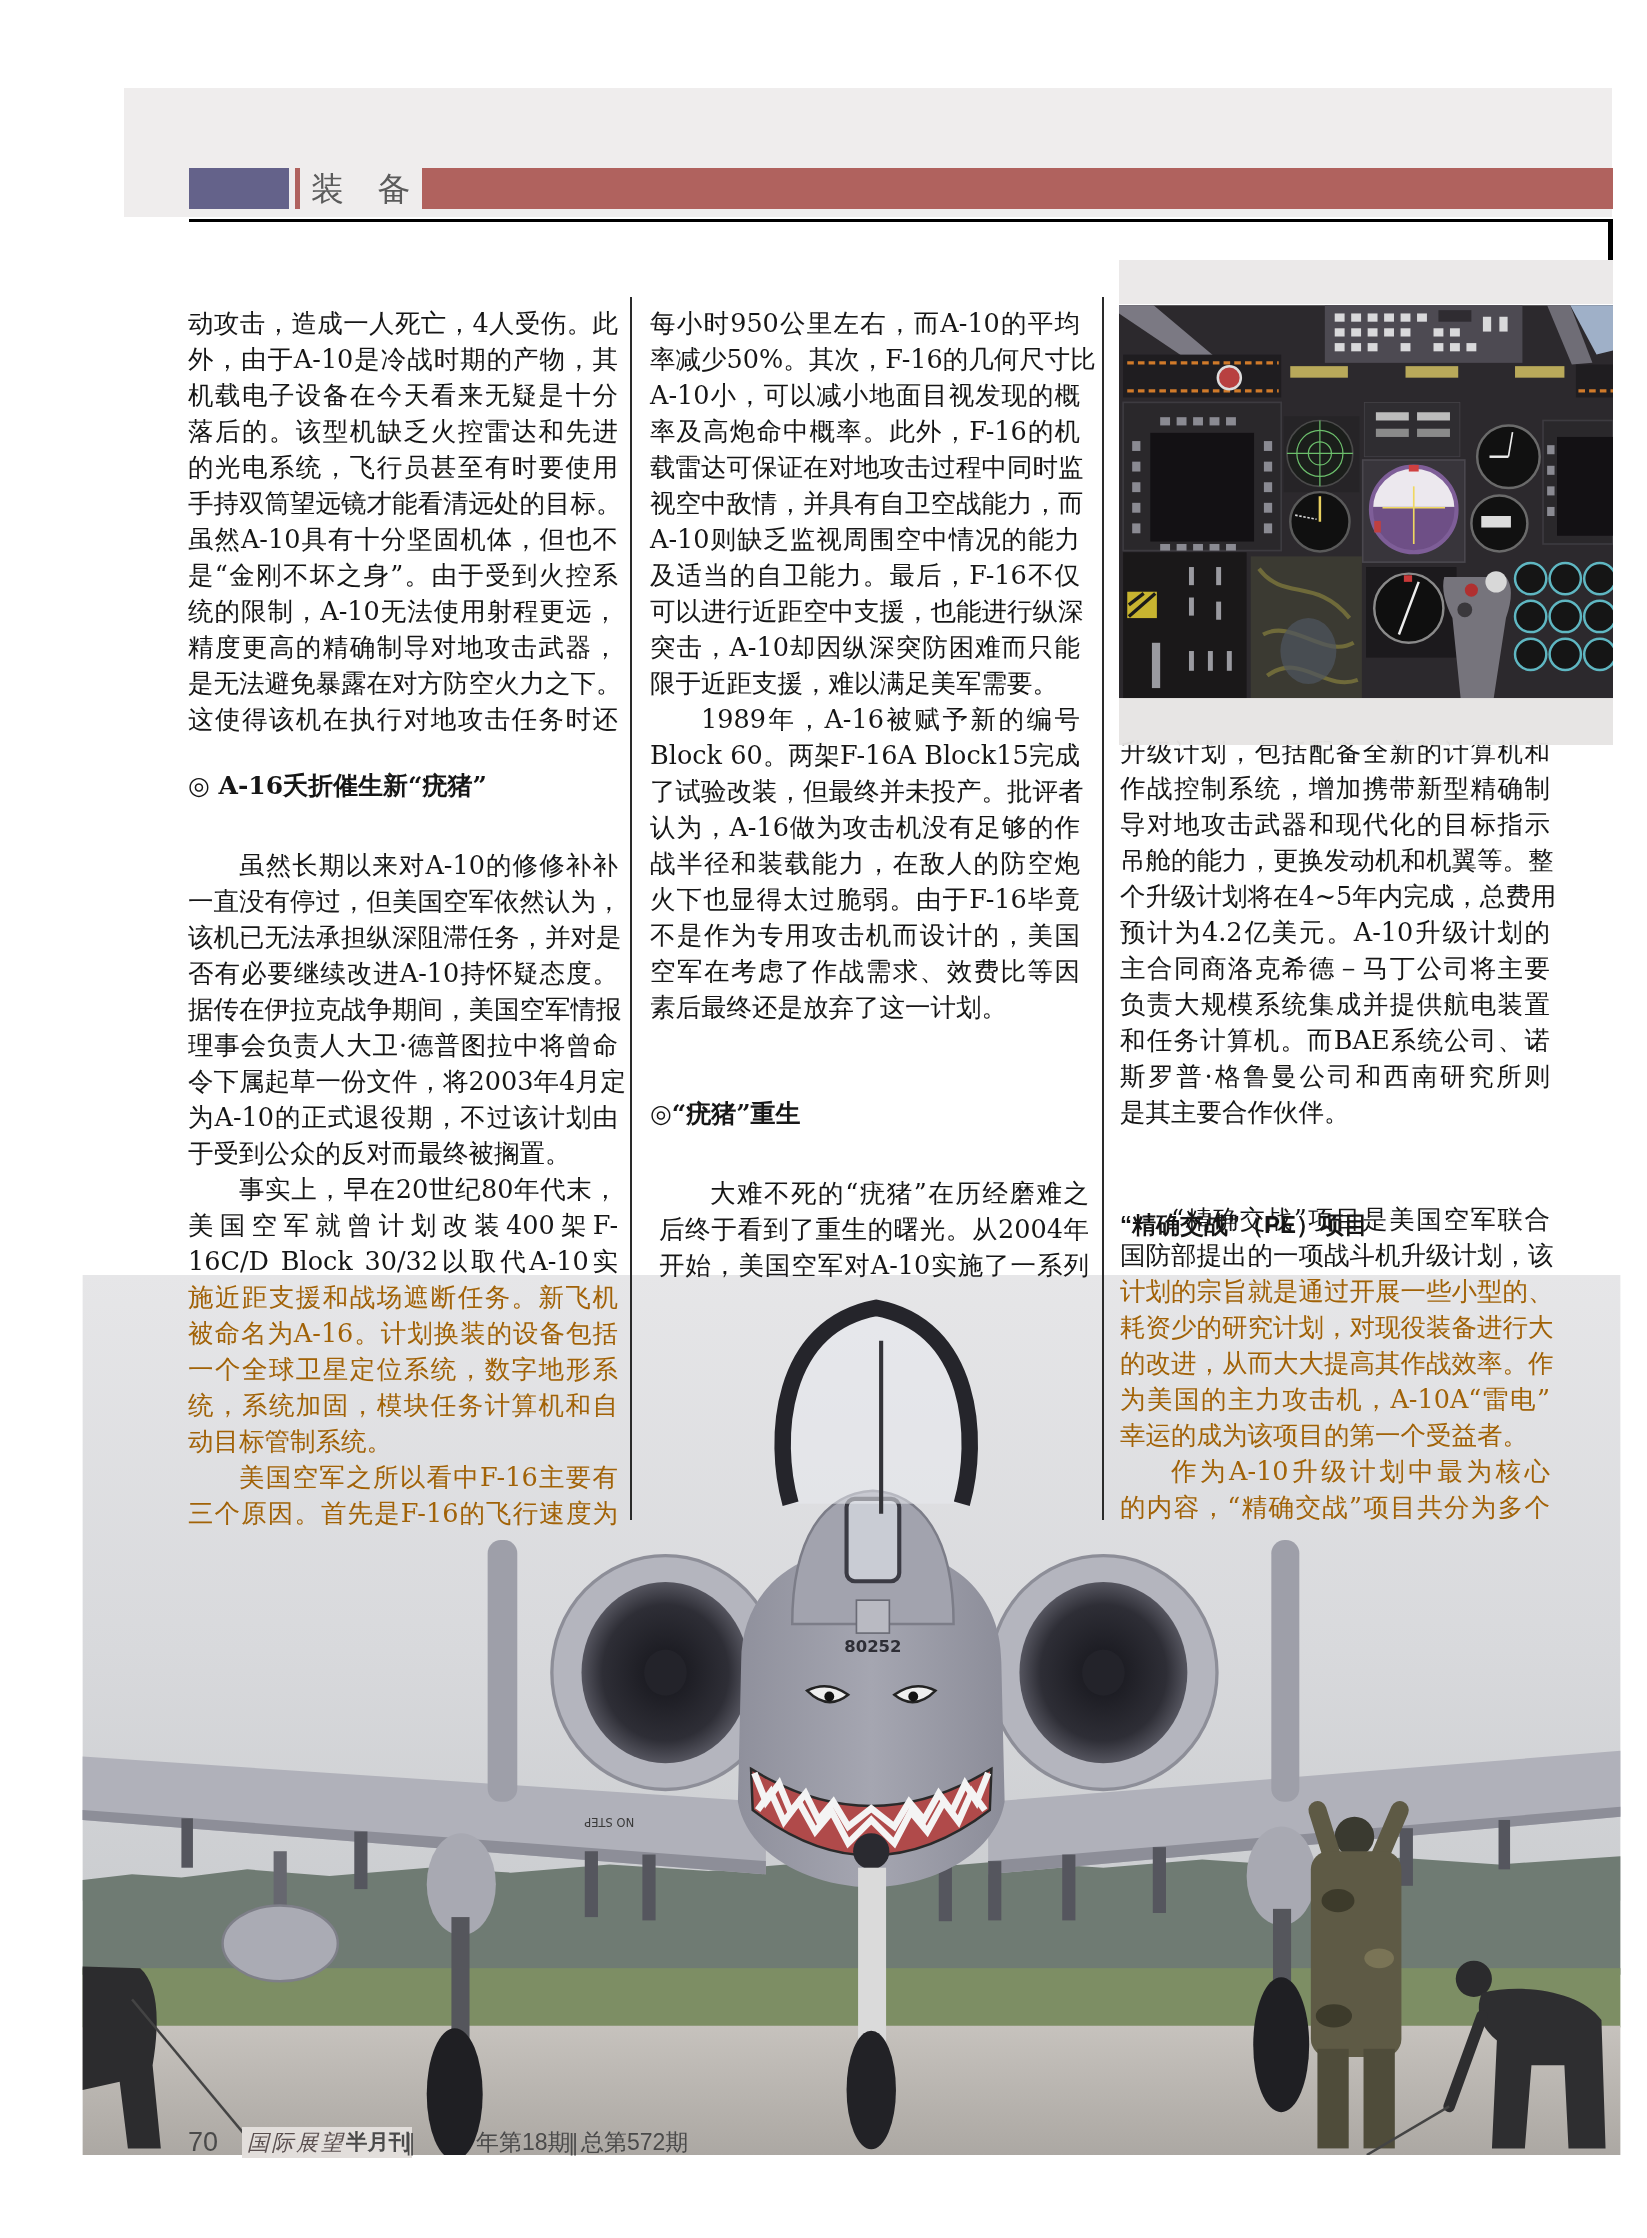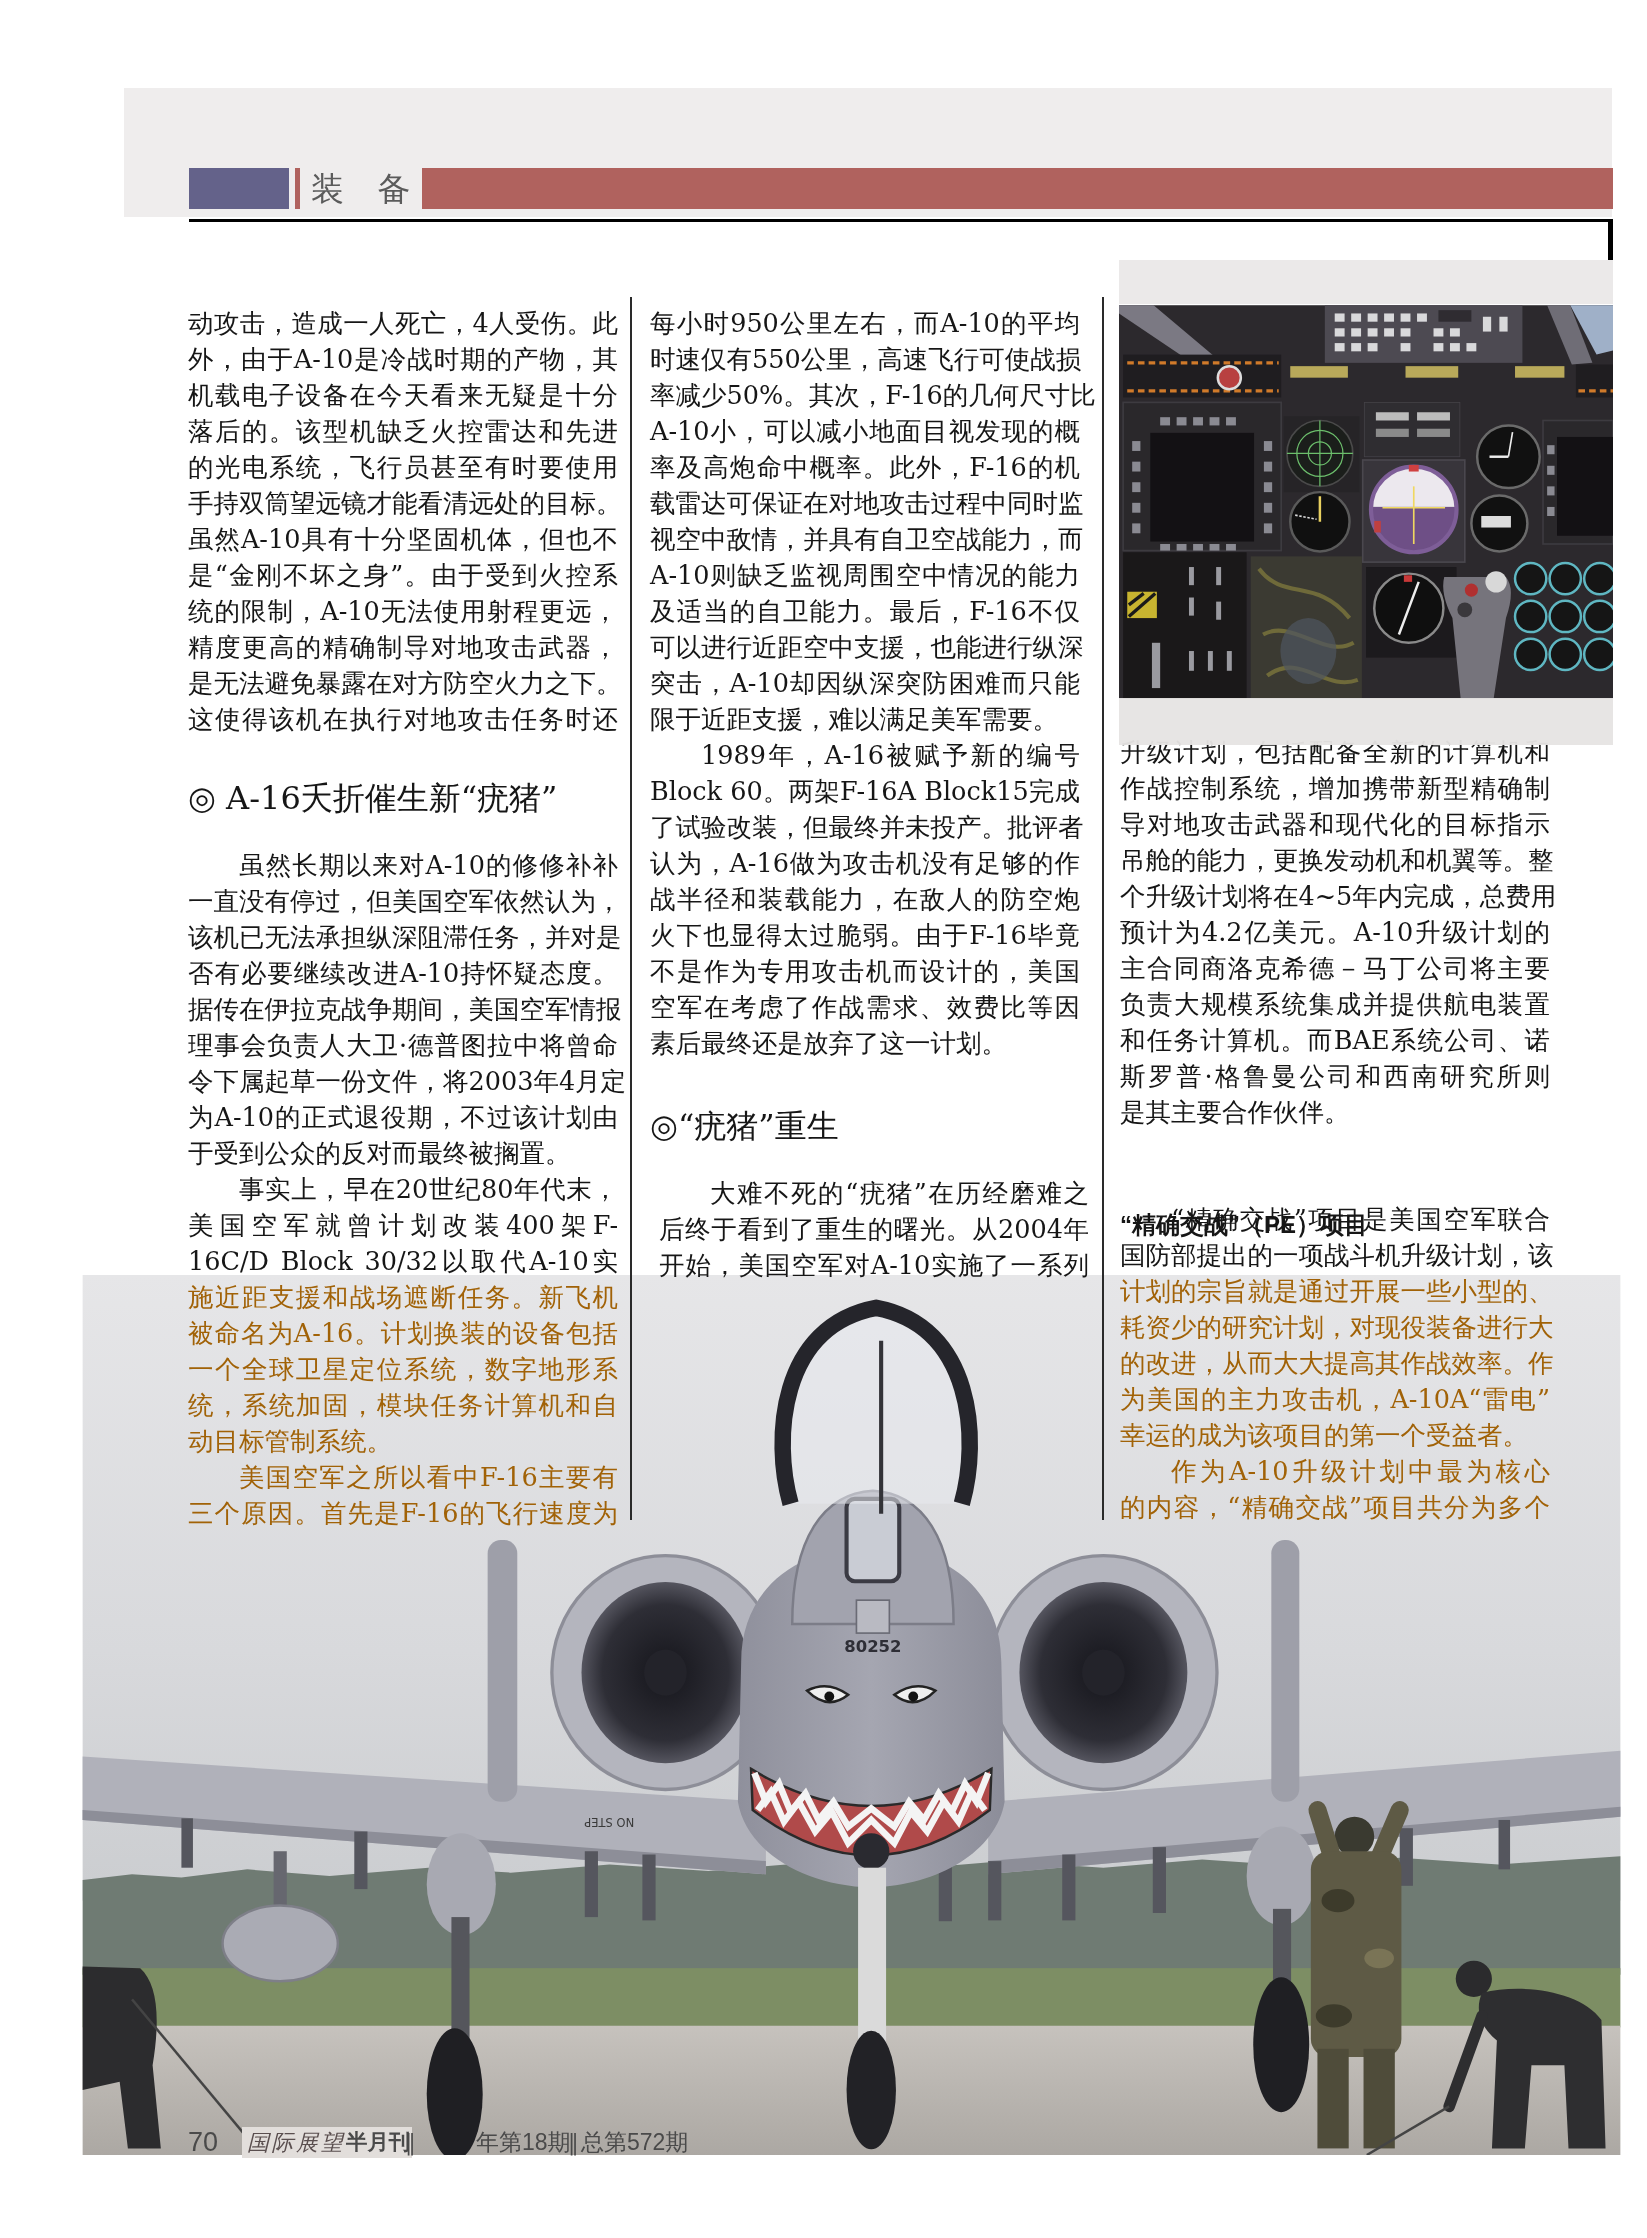--- a/index.html
+++ b/index.html
@@ -13,21 +13,21 @@
   .hdr-label{left:311px;top:168px;height:41px;line-height:41px;font-size:33px;color:#5b5b5b;letter-spacing:11.5px;white-space:nowrap;}
   .hdr-red{left:422px;top:168px;width:1191px;height:41px;}
   .hdr-rule{left:189px;top:219px;width:1424px;height:3.3px;background:#000;}
   .hdr-rule-v{left:1608px;top:219px;width:5px;height:41px;background:#000;}
   
   .block{position:absolute;width:430px;z-index:3;}
   .ln{height:36px;line-height:36px;font-size:25.5px;white-space:nowrap;text-align:left;}
   .j{text-align:justify;text-align-last:justify;}
   .ind{text-indent:51px;}
   .on-photo{color:#a16207;}
-  .h-serif{height:36px;line-height:36px;font-size:32px;font-weight:normal;white-space:nowrap;margin-top:12px;}
+  .h-serif{height:36px;line-height:36px;font-size:25px;font-weight:bold;white-space:nowrap;}
   .h-sans{height:36px;line-height:36px;font-size:24px;font-weight:bold;white-space:nowrap;font-family:"Liberation Sans","DejaVu Sans",sans-serif;margin-top:42px;}
   .col-rule{width:1.6px;background:#2a2a2a;z-index:3;}
   
   .cockpit-top{left:1119px;top:260px;width:494px;height:44px;background:#ebe9e9;}
   .cockpit-photo{left:1119px;top:305px;width:494px;height:394px;z-index:2;}
   .cockpit-caption{left:1119px;top:698px;width:494px;height:47px;background:#e6e4e3;opacity:.96;z-index:4;}
   .aircraft-photo{left:82px;top:1275px;width:1539px;height:880px;z-index:1;}
   
   .footer{z-index:5;top:2127px;height:31px;line-height:31px;white-space:nowrap;color:#4a4a4a;}
   .f-num{left:188px;font-family:"Liberation Sans",sans-serif;font-size:27px;}
@@ -360,21 +360,20 @@
   <div class="ln j on-photo">被命名为A-16。计划换装的设备包括</div>
   <div class="ln j on-photo">一个全球卫星定位系统，数字地形系</div>
   <div class="ln j on-photo">统，系统加固，模块任务计算机和自</div>
   <div class="ln on-photo">动目标管制系统。</div>
   <div class="ln j ind on-photo">美国空军之所以看中F-16主要有</div>
   <div class="ln j on-photo">三个原因。首先是F-16的飞行速度为</div>
 </div>
 
 <div class="block" style="left:650px;top:305px;">
   <div class="ln j">每小时950公里左右，而A-10的平均</div>
-  <div class="ln j">时速仅有550公里，高速飞行可使战损</div>
   <div class="ln j">率减少50%。其次，F-16的几何尺寸比</div>
   <div class="ln j">A-10小，可以减小地面目视发现的概</div>
   <div class="ln j">率及高炮命中概率。此外，F-16的机</div>
   <div class="ln j">载雷达可保证在对地攻击过程中同时监</div>
   <div class="ln j">视空中敌情，并具有自卫空战能力，而</div>
   <div class="ln j">A-10则缺乏监视周围空中情况的能力</div>
   <div class="ln j">及适当的自卫能力。最后，F-16不仅</div>
   <div class="ln j">可以进行近距空中支援，也能进行纵深</div>
   <div class="ln j">突击，A-10却因纵深突防困难而只能</div>
   <div class="ln">限于近距支援，难以满足美军需要。</div>

